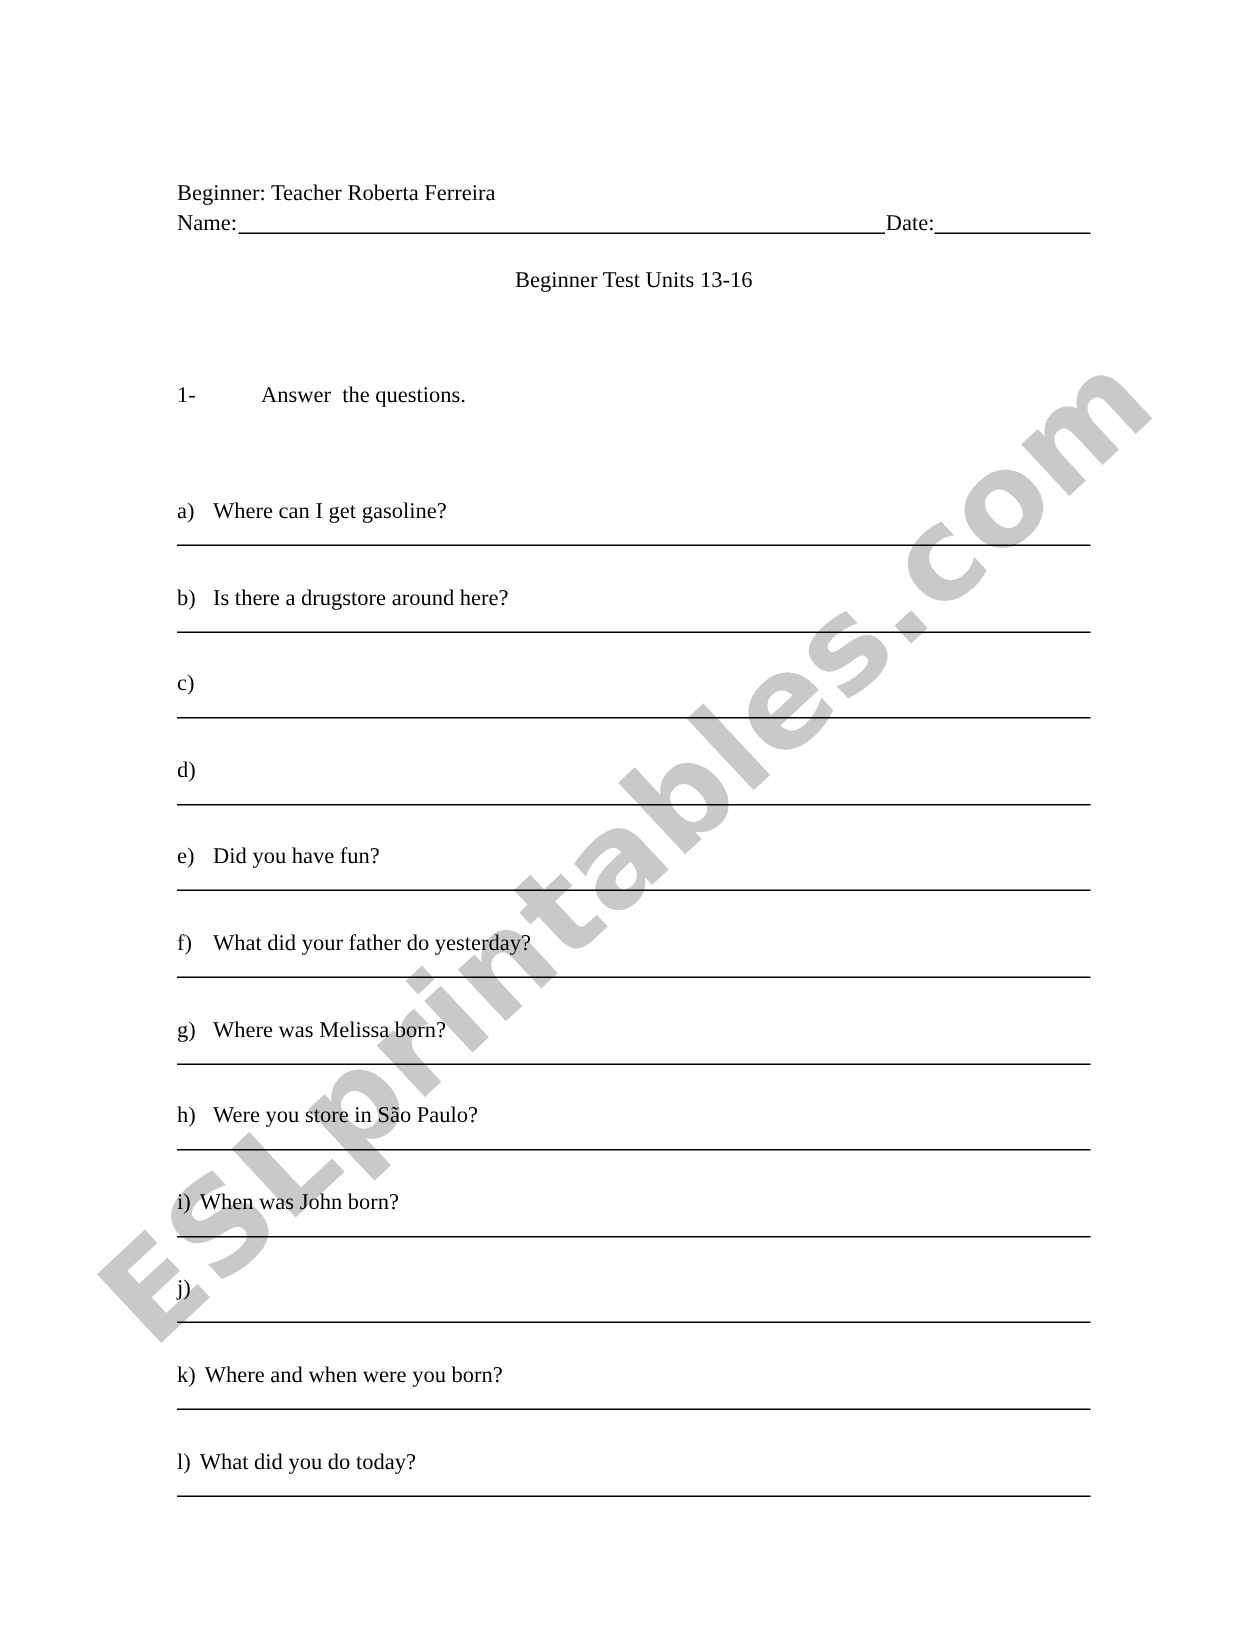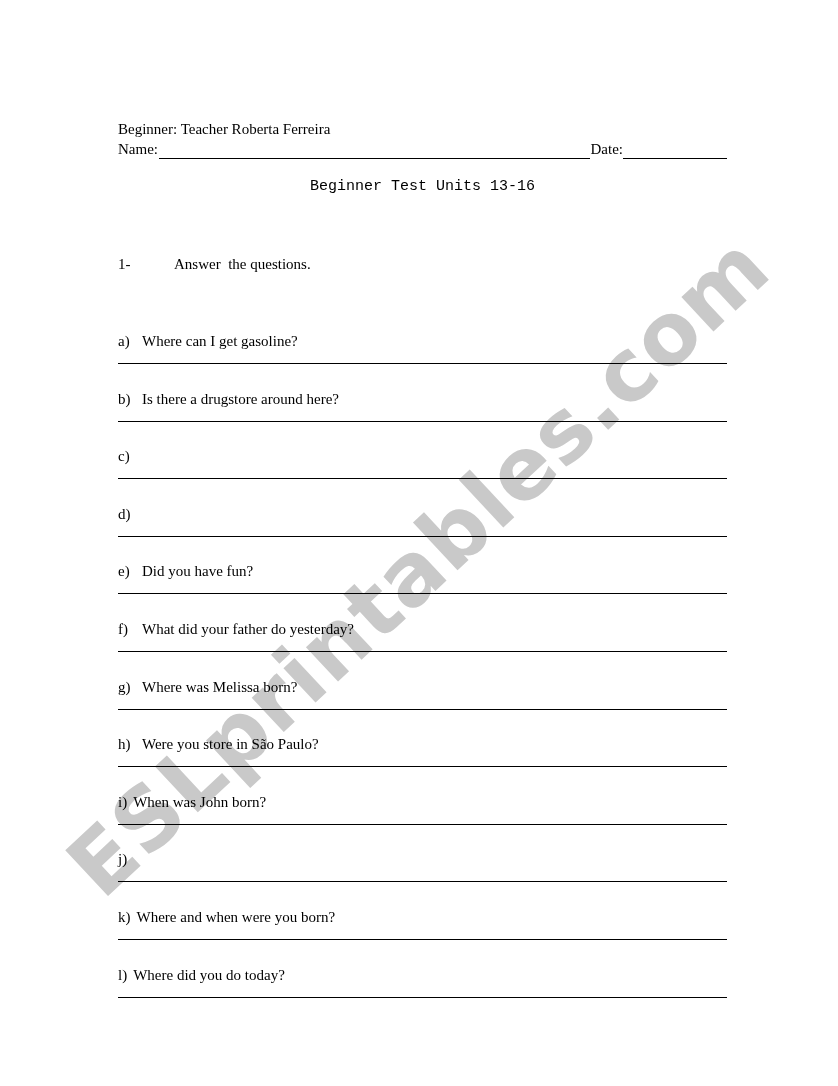--- a/index.html
+++ b/index.html
@@ -31,38 +31,37 @@
     user-select: none;
   }
   .content {
     position: absolute; left: 118px; top: 0;
     width: 609px; height: 1086px;
     z-index: 2;
     font-size: 15px;
     line-height: 20px;
   }
   .header { position: absolute; top: 119px; left: 0; right: 0; }
-  .name-row { display: flex; align-items: flex-end; }
+  .name-row { display: flex; align-items: flex-start; }
   .name-row .label { flex: none; }
   .fill-line {
     flex: 1 1 auto;
     border-bottom: 1px solid #000;
     height: 16px;
     margin: 0 1px;
   }
   .date-line {
     flex: none;
     width: 104px;
     border-bottom: 1px solid #000;
     height: 16px;
   }
   .doc-title {
     position: absolute; top: 177px; left: 0; right: 0;
     text-align: center;
-    font-family: Liberation Mono, monospace;
   }
   .instruction {
     position: absolute; top: 254px; left: 0;
     display: flex;
   }
   .inst-marker { width: 28px; flex: none; }
   .inst-text { white-space: pre-wrap; margin-left: 28px; }
   .questions { position: absolute; top: 331px; left: 0; right: 0; }
   .q-item { position: relative; height: 57.6px; }
   .q-row { display: flex; }
@@ -183,20 +182,20 @@
         <div class="q-row">
           <span class="q-marker">k)</span>
           <span class="q-text">Where and when were you born?</span>
         </div>
         <div class="answer-line"></div>
       </div>
 
       <div class="q-item tight">
         <div class="q-row">
           <span class="q-marker">l)</span>
-          <span class="q-text">Where did you do today?</span>
+          <span class="q-text">What did you do today?</span>
         </div>
         <div class="answer-line"></div>
       </div>
 
     </div>
   </div>
 </div>
 
 </body></html>

